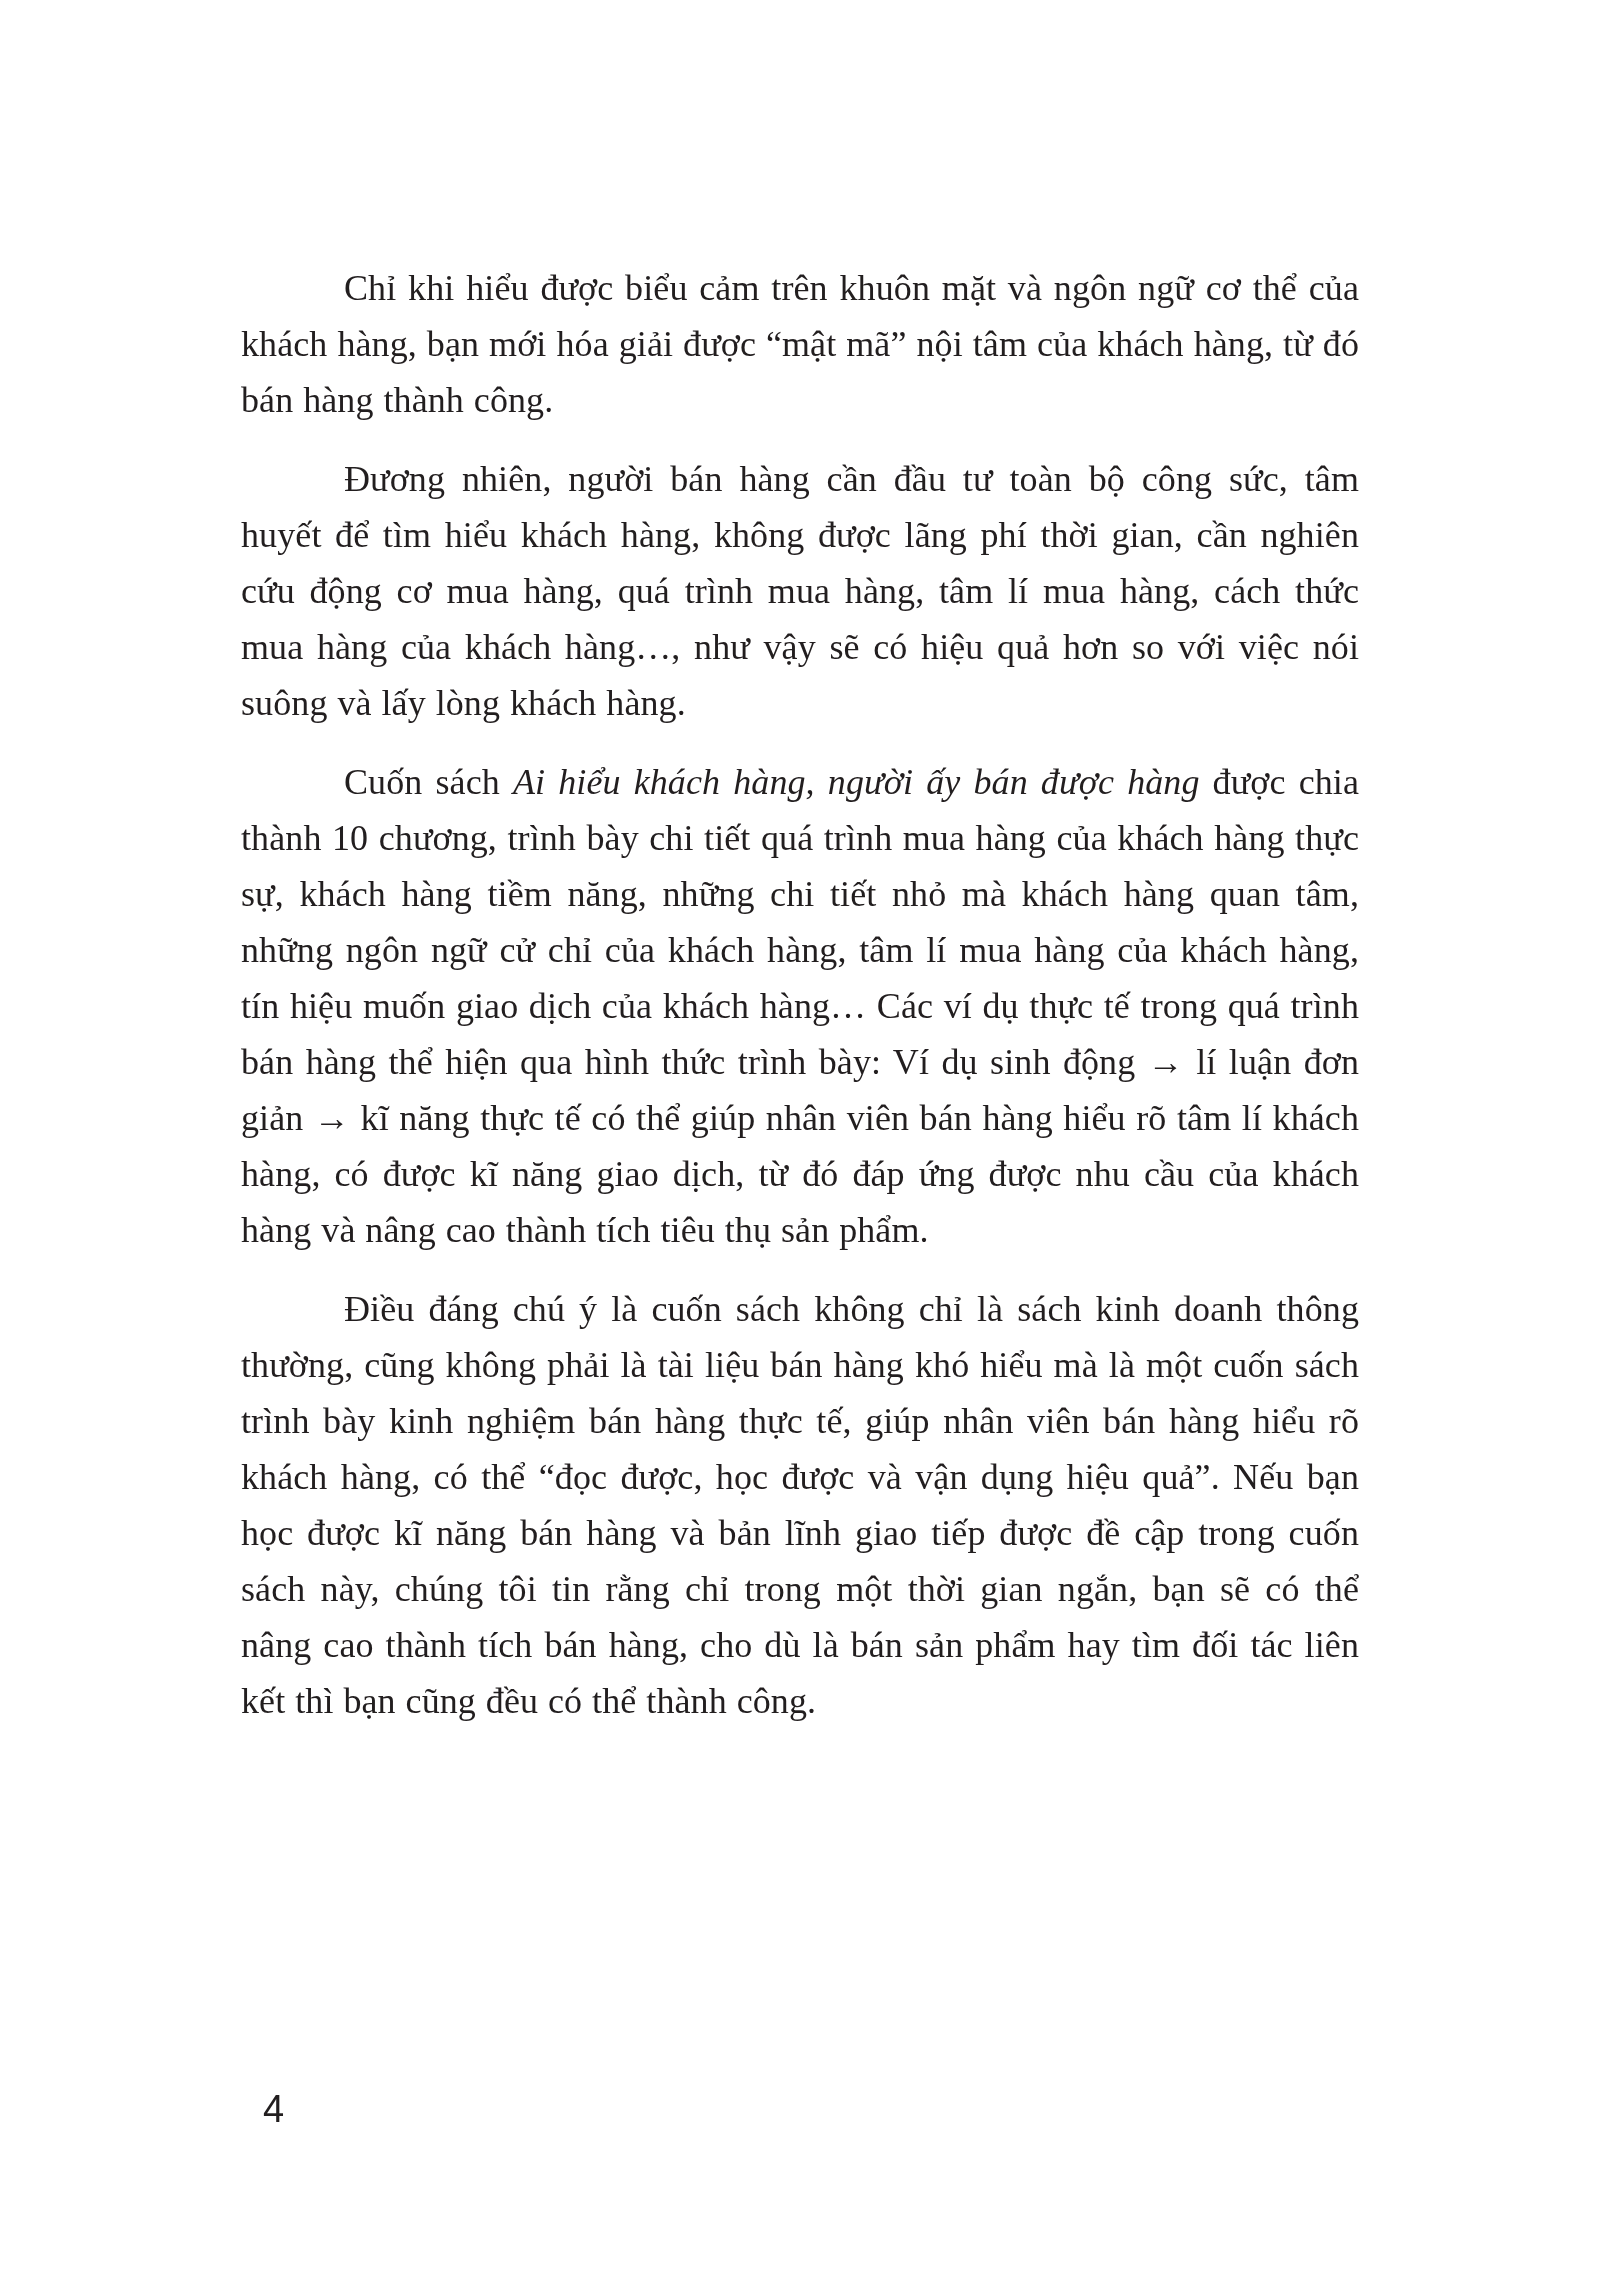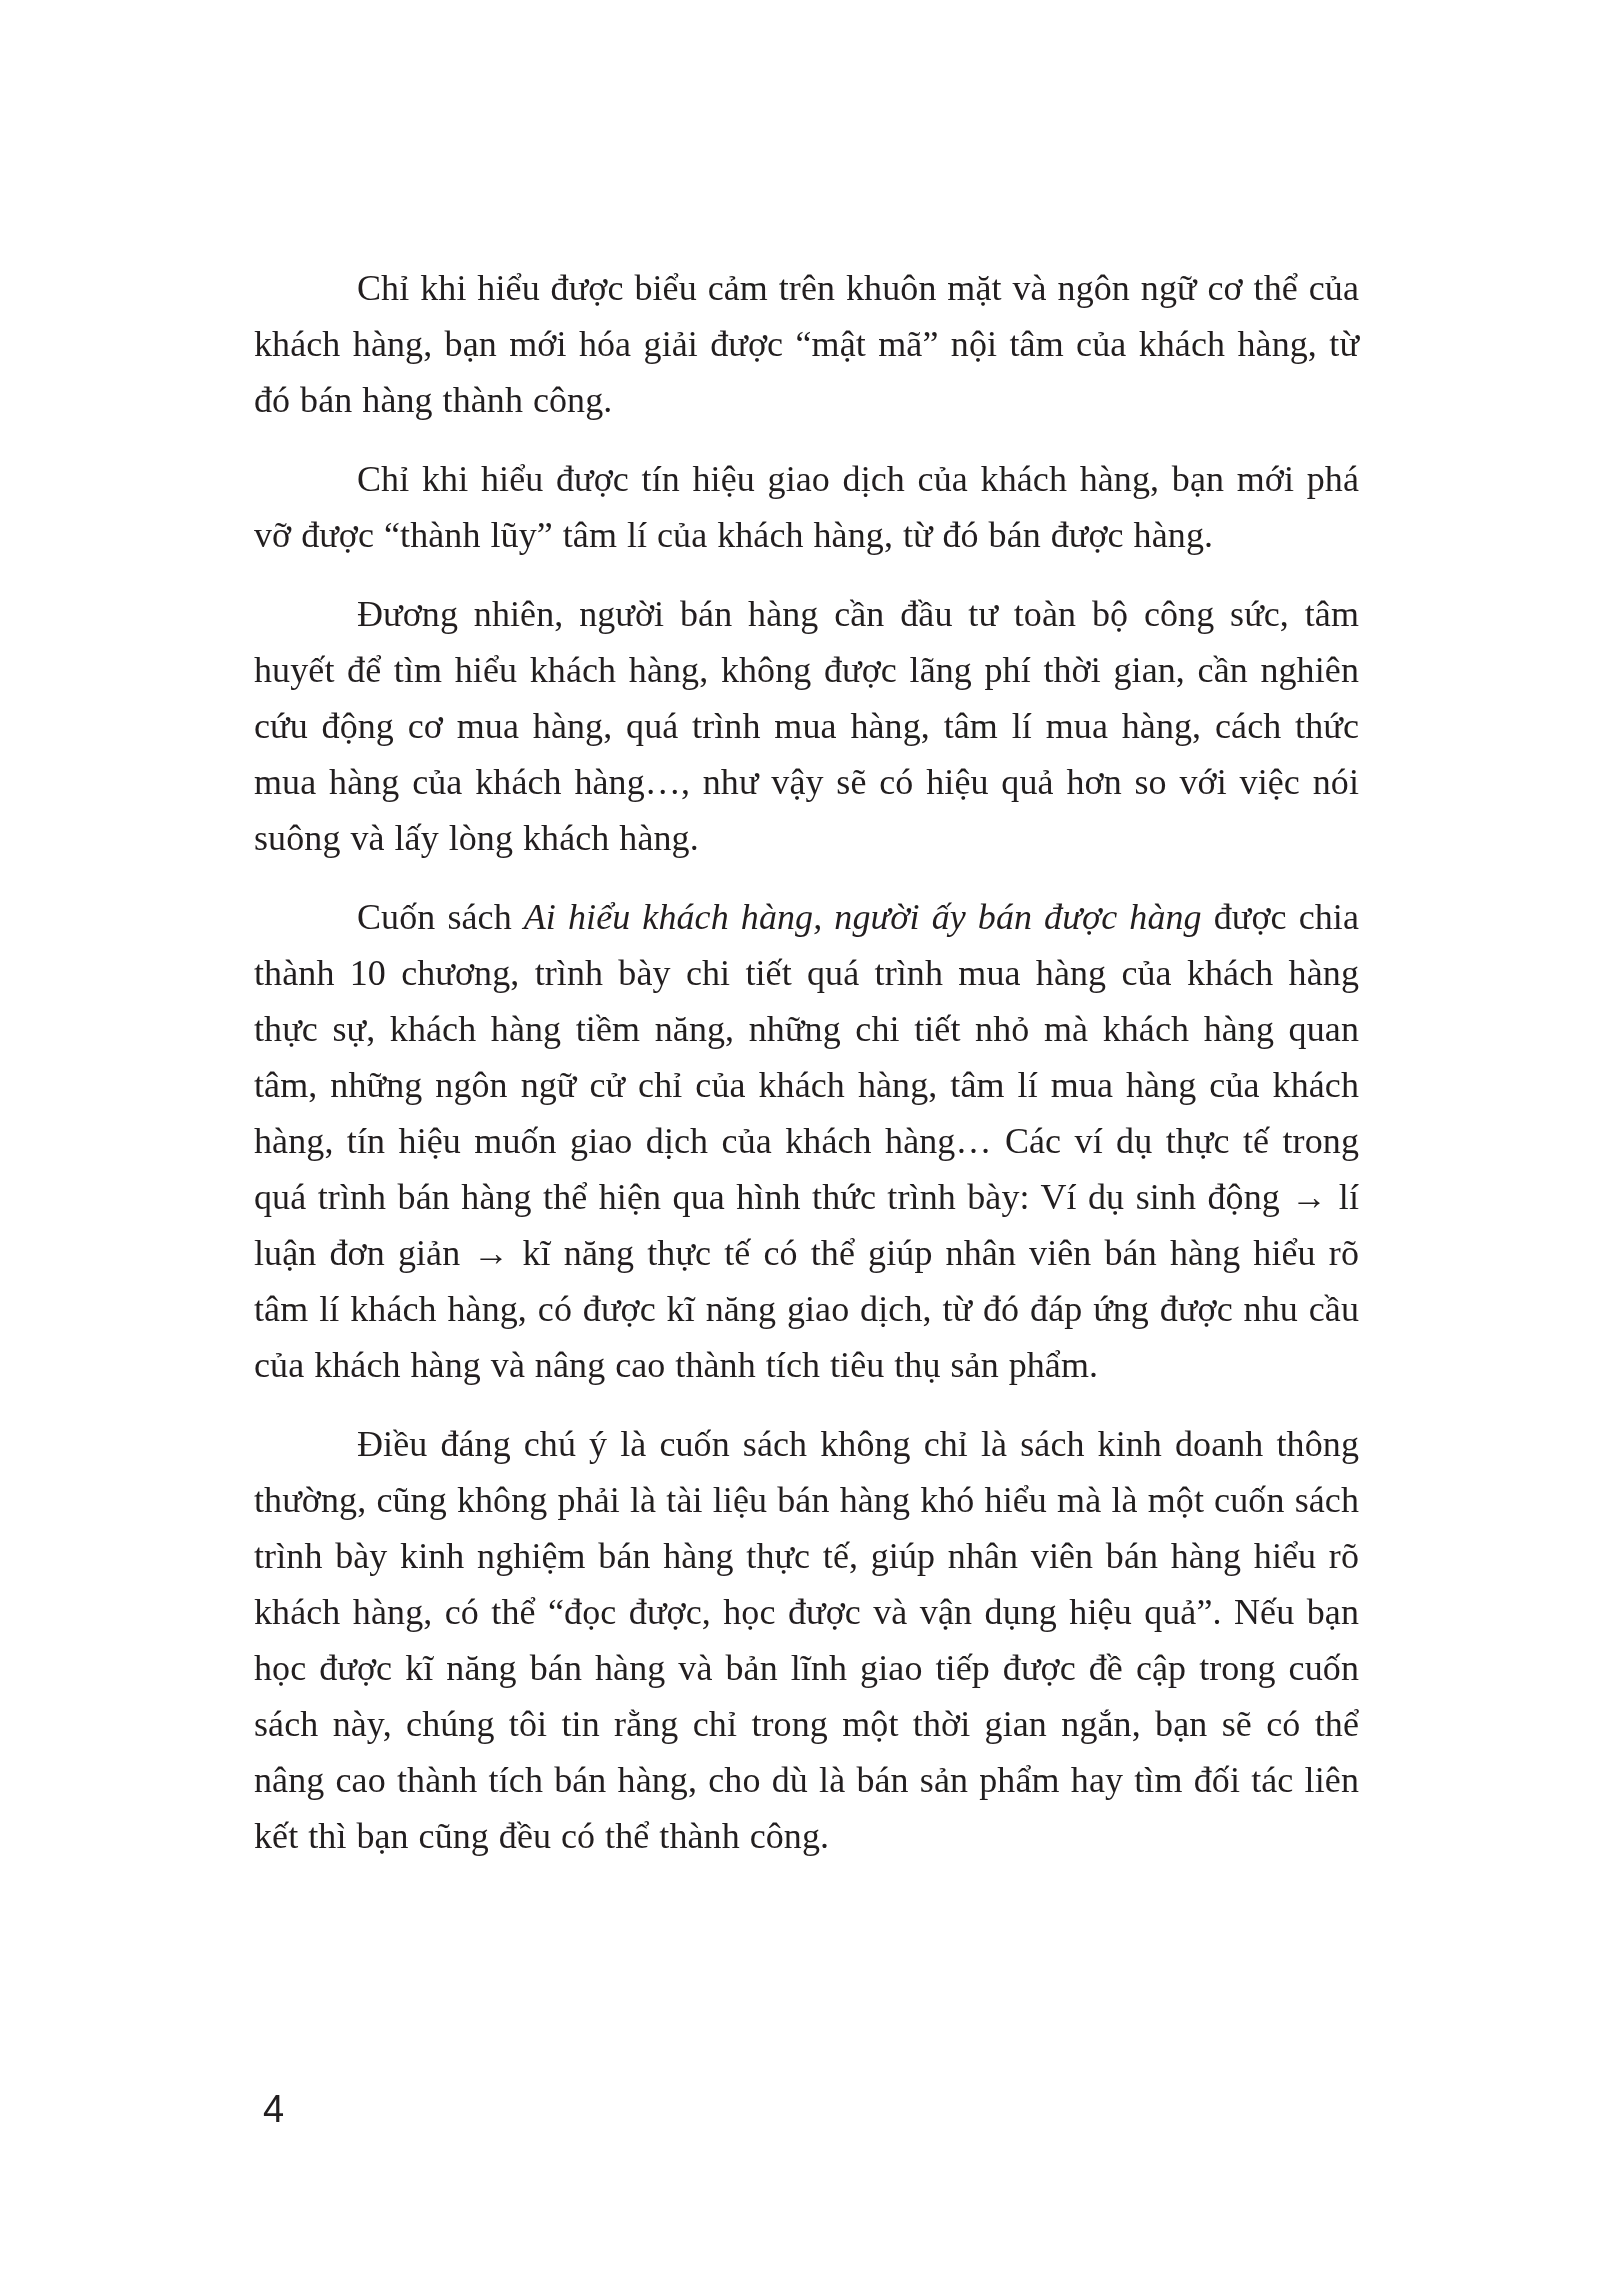--- a/index.html
+++ b/index.html
@@ -20,21 +20,21 @@
     inset: 0;
     background: #ffffff;
   }
   .content {
     position: absolute;
     left: 241px;
     top: 260px;
     width: 1118px;
   }
   .para {
-    margin: 0 0 23px 13px;
+    margin: 0 0 23px 0;
     text-align: justify;
     text-indent: 103px;
     font-size: 36px;
     line-height: 56px;
     letter-spacing: 0.1px;
     word-spacing: 0.8px;
   }
   .book-title {
     font-style: italic;
     font-weight: normal;
@@ -48,20 +48,19 @@
     line-height: 1;
     color: #221e1f;
   }
 </style>
 </head>
 <body>
 
 <div class="page">
   <main class="content">
     <p class="para">Chỉ khi hiểu được biểu cảm trên khuôn mặt và ngôn ngữ cơ thể của khách hàng, bạn mới hóa giải được “mật mã” nội tâm của khách hàng, từ đó bán hàng thành công.</p>
-    <p class="para">Chỉ khi hiểu được tín hiệu giao dịch của khách hàng, bạn mới phá vỡ được “thành lũy” tâm lí của khách hàng, từ đó bán được hàng.</p>
     <p class="para">Đương nhiên, người bán hàng cần đầu tư toàn bộ công sức, tâm huyết để tìm hiểu khách hàng, không được lãng phí thời gian, cần nghiên cứu động cơ mua hàng, quá trình mua hàng, tâm lí mua hàng, cách thức mua hàng của khách hàng…, như vậy sẽ có hiệu quả hơn so với việc nói suông và lấy lòng khách hàng.</p>
     <p class="para"><span>Cuốn sách </span><span class="book-title">Ai hiểu khách hàng, người ấy bán được hàng</span><span> được chia thành 10 chương, trình bày chi tiết quá trình mua hàng của khách hàng thực sự, khách hàng tiềm năng, những chi tiết nhỏ mà khách hàng quan tâm, những ngôn ngữ cử chỉ của khách hàng, tâm lí mua hàng của khách hàng, tín hiệu muốn giao dịch của khách hàng… Các ví dụ thực tế trong quá trình bán hàng thể hiện qua hình thức trình bày: Ví dụ sinh động → lí luận đơn giản → kĩ năng thực tế có thể giúp nhân viên bán hàng hiểu rõ tâm lí khách hàng, có được kĩ năng giao dịch, từ đó đáp ứng được nhu cầu của khách hàng và nâng cao thành tích tiêu thụ sản phẩm.</span></p>
     <p class="para">Điều đáng chú ý là cuốn sách không chỉ là sách kinh doanh thông thường, cũng không phải là tài liệu bán hàng khó hiểu mà là một cuốn sách trình bày kinh nghiệm bán hàng thực tế, giúp nhân viên bán hàng hiểu rõ khách hàng, có thể “đọc được, học được và vận dụng hiệu quả”. Nếu bạn học được kĩ năng bán hàng và bản lĩnh giao tiếp được đề cập trong cuốn sách này, chúng tôi tin rằng chỉ trong một thời gian ngắn, bạn sẽ có thể nâng cao thành tích bán hàng, cho dù là bán sản phẩm hay tìm đối tác liên kết thì bạn cũng đều có thể thành công.</p>
   </main>
   <span class="page-number">4</span>
 </div>
 
 
 </body></html>

